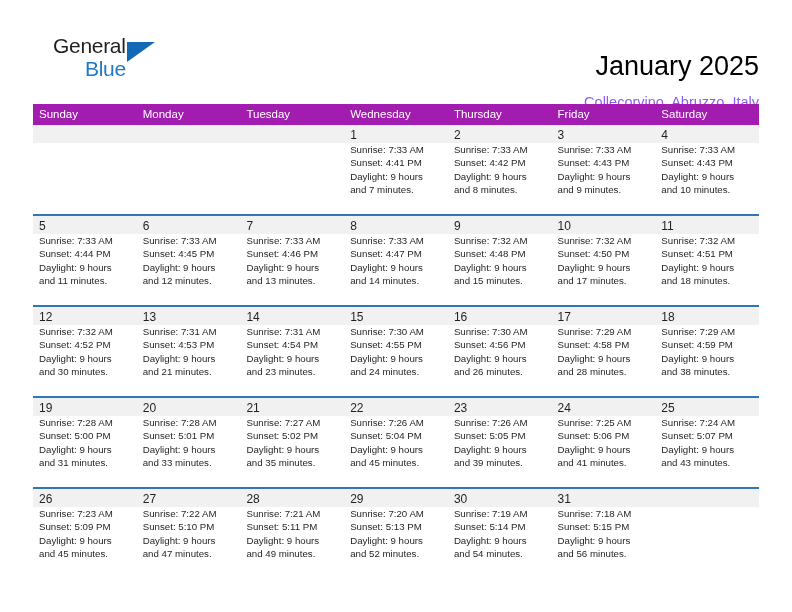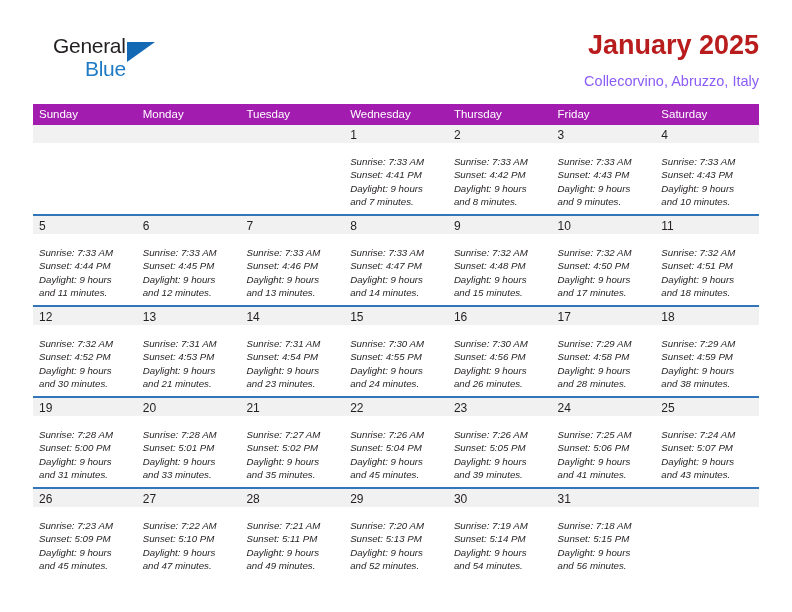--- a/index.html
+++ b/index.html
@@ -67,23 +67,24 @@
 
   .title-block {
     position: absolute;
     right: 0;
     top: 0;
     text-align: right;
   }
   .cal-title {
     font-size: 27px;
     line-height: 34px;
-    color: #b91c1c;
-    font-weight: bold;
+    color: #000000;
+    font-weight: normal;
     white-space: nowrap;
+    margin-top: 21px;
   }
   .cal-subtitle {
     font-size: 14.5px;
     line-height: 20px;
     margin-top: 9px;
     color: #8b5cf6;
     white-space: nowrap;
   }
 
   
@@ -132,23 +133,22 @@
   }
   .day-num {
     font-size: 12px;
     line-height: 18px;
     color: #231f20;
   }
   .day.empty .day-num-band {
     background: #f1f1f1;
   }
   .day-info {
-    padding: 12px 5px 0 6px;
+    padding: 0 5px 0 6px;
     box-sizing: border-box;
-    font-style: italic;
   }
   .info-line {
     font-size: 9.7px;
     line-height: 13.4px;
     color: #231f20;
     white-space: nowrap;
   }
 </style>
 </head>
 <body>

